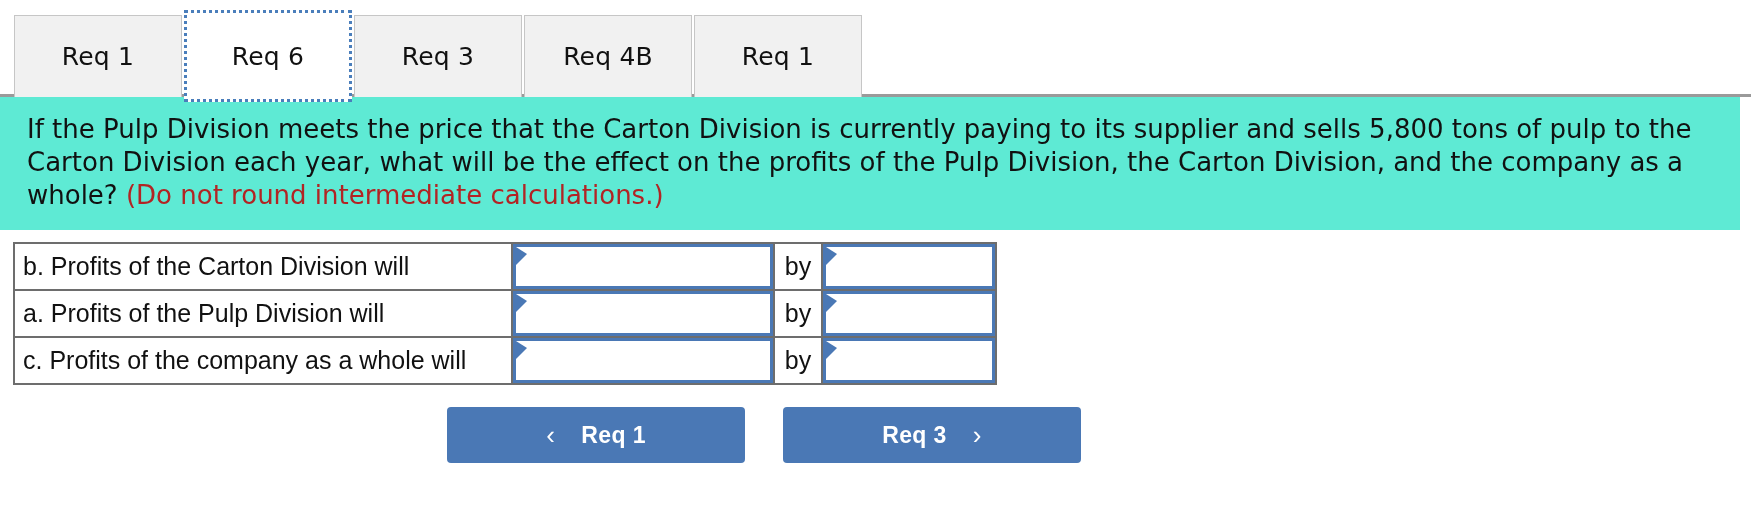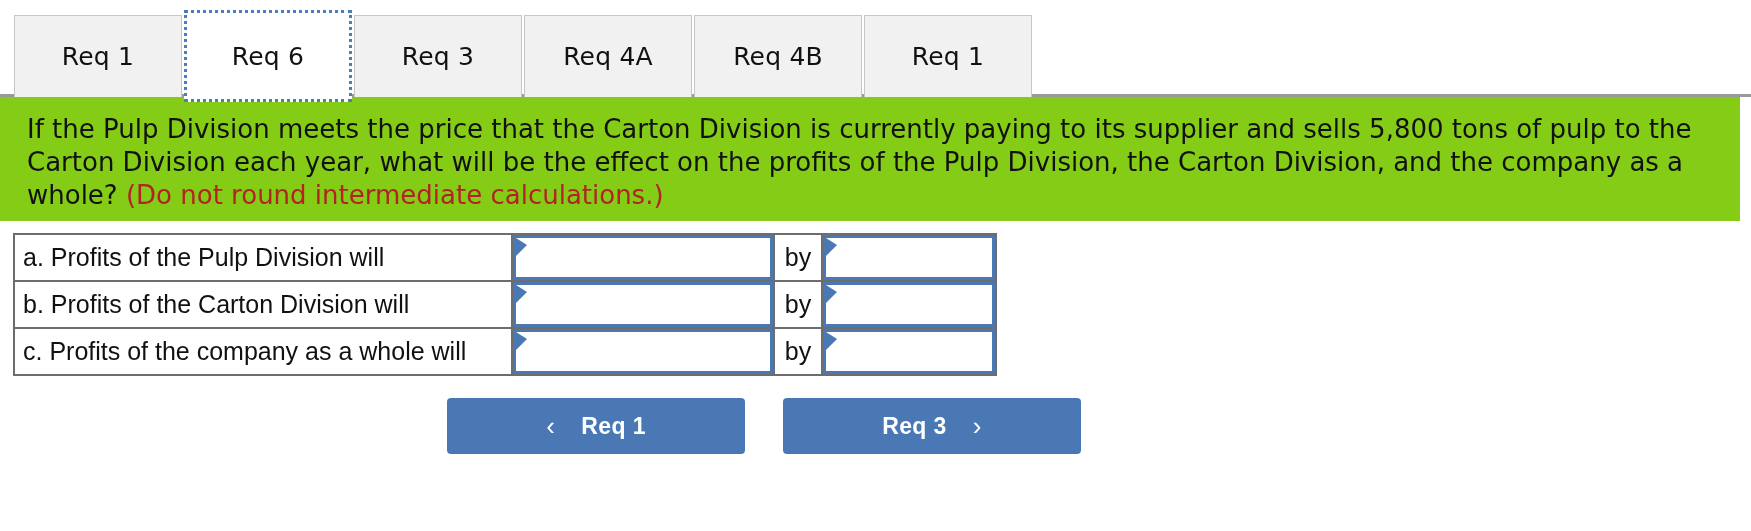--- a/index.html
+++ b/index.html
@@ -52,24 +52,24 @@
   .tab.active {
     background: #ffffff;
     border: 3px dotted #4a7ebb;
     z-index: 3;
     height: 92px;
     margin-bottom: -5px;
   }
 
   
   .question-panel {
-    background: #84cc16;
+    background: #5eead4;
     margin: 0 11px 0 0;
     width: 1740px;
-    padding: 16px 22px 9px 27px;
+    padding: 16px 22px 18px 27px;
     min-height: 122px;
   }
   .question-text {
     font-size: 26px;
     line-height: 1.27;
     color: #111111;
   }
   .question-note {
     color: #b22424;
   }
@@ -170,54 +170,51 @@
   <div class="tab">
       <span>Req 1</span>
     </div>
   <div class="tab active">
       <span>Req 6</span>
     </div>
   <div class="tab">
       <span>Req 3</span>
     </div>
   <div class="tab">
-      <span>Req 4A</span>
-    </div>
-  <div class="tab">
       <span>Req 4B</span>
     </div>
   <div class="tab">
       <span>Req 1</span>
     </div>
 </div>
 
 <div class="question-panel">
   <div class="question-text"><span>If the Pulp Division meets the price that the Carton Division is currently paying to its supplier and sells 5,800 tons of pulp to the Carton Division each year, what will be the effect on the profits of the Pulp Division, the Carton Division, and the company as a whole? </span><span class="question-note">(Do not round intermediate calculations.)</span></div>
 </div>
 
 <table class="answer-table">
   <tbody>
     <tr>
-      <td class="cell-label">a. Profits of the Pulp Division will</td>
+      <td class="cell-label">b. Profits of the Carton Division will</td>
       <td class="cell-field-wide">
         <div class="dropfield">
           <span class="marker"></span>
           <span class="value"></span>
         </div>
       </td>
       <td class="cell-by">by</td>
       <td class="cell-field-narrow">
         <div class="dropfield">
           <span class="marker"></span>
           <span class="value"></span>
         </div>
       </td>
     </tr>
     <tr>
-      <td class="cell-label">b. Profits of the Carton Division will</td>
+      <td class="cell-label">a. Profits of the Pulp Division will</td>
       <td class="cell-field-wide">
         <div class="dropfield">
           <span class="marker"></span>
           <span class="value"></span>
         </div>
       </td>
       <td class="cell-by">by</td>
       <td class="cell-field-narrow">
         <div class="dropfield">
           <span class="marker"></span>

